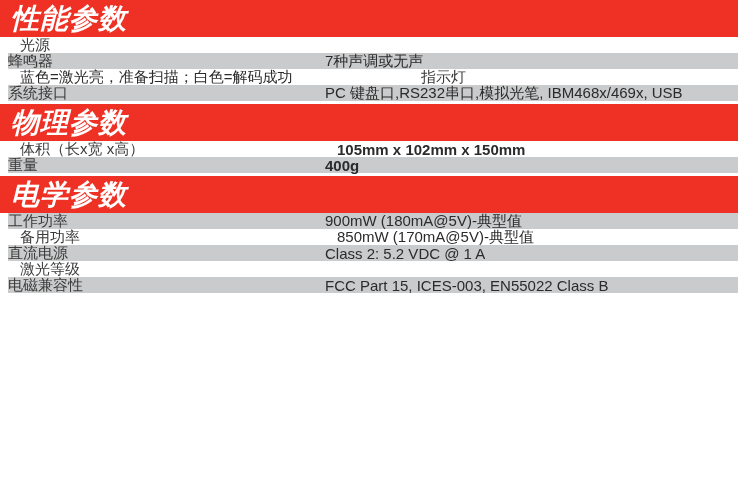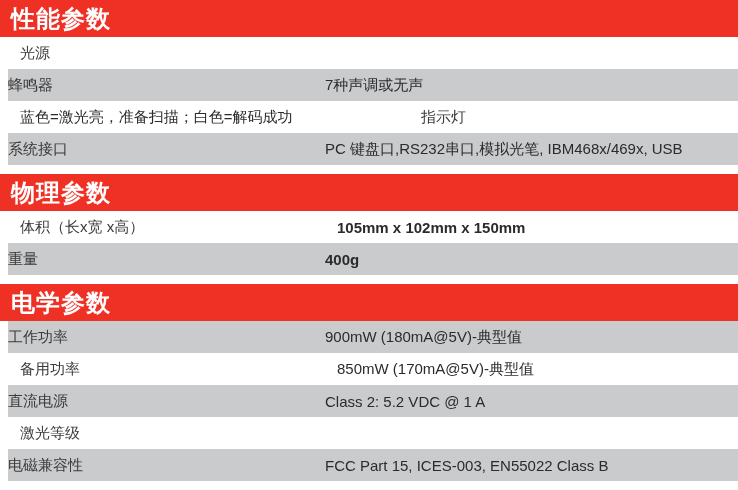--- a/index.html
+++ b/index.html
@@ -12,35 +12,36 @@
   * { box-sizing: border-box; }
   html, body { margin: 0; padding: 0; }
   body {
     width: 738px;
     height: 490px;
     overflow: hidden;
     background: #ffffff;
     font-family: "Liberation Sans", "DejaVu Sans", sans-serif;
   }
   .spec-table { width: 738px; }
-  .section:not(:first-child) { margin-top: 9px; }
+  .section:not(:first-child) { margin-top: 3px; }
   .section-header {
     background: var(--red);
     color: var(--header-text);
     height: 37px;
     line-height: 37px;
     padding-left: 11px;
-    font-size: 24px;
+    font-size: 28px;
     font-weight: 700;
     letter-spacing: 1px;
+    font-style: italic;
   }
   .row {
     display: flex;
     align-items: center;
-    height: 32px;
+    height: 16px;
     padding-left: 20px;
     background: #ffffff;
   }
   .row.shaded {
     margin-left: 8px;
     padding-left: 0;
     background: var(--stripe);
   }
   .cell.label {
     width: 317px;

